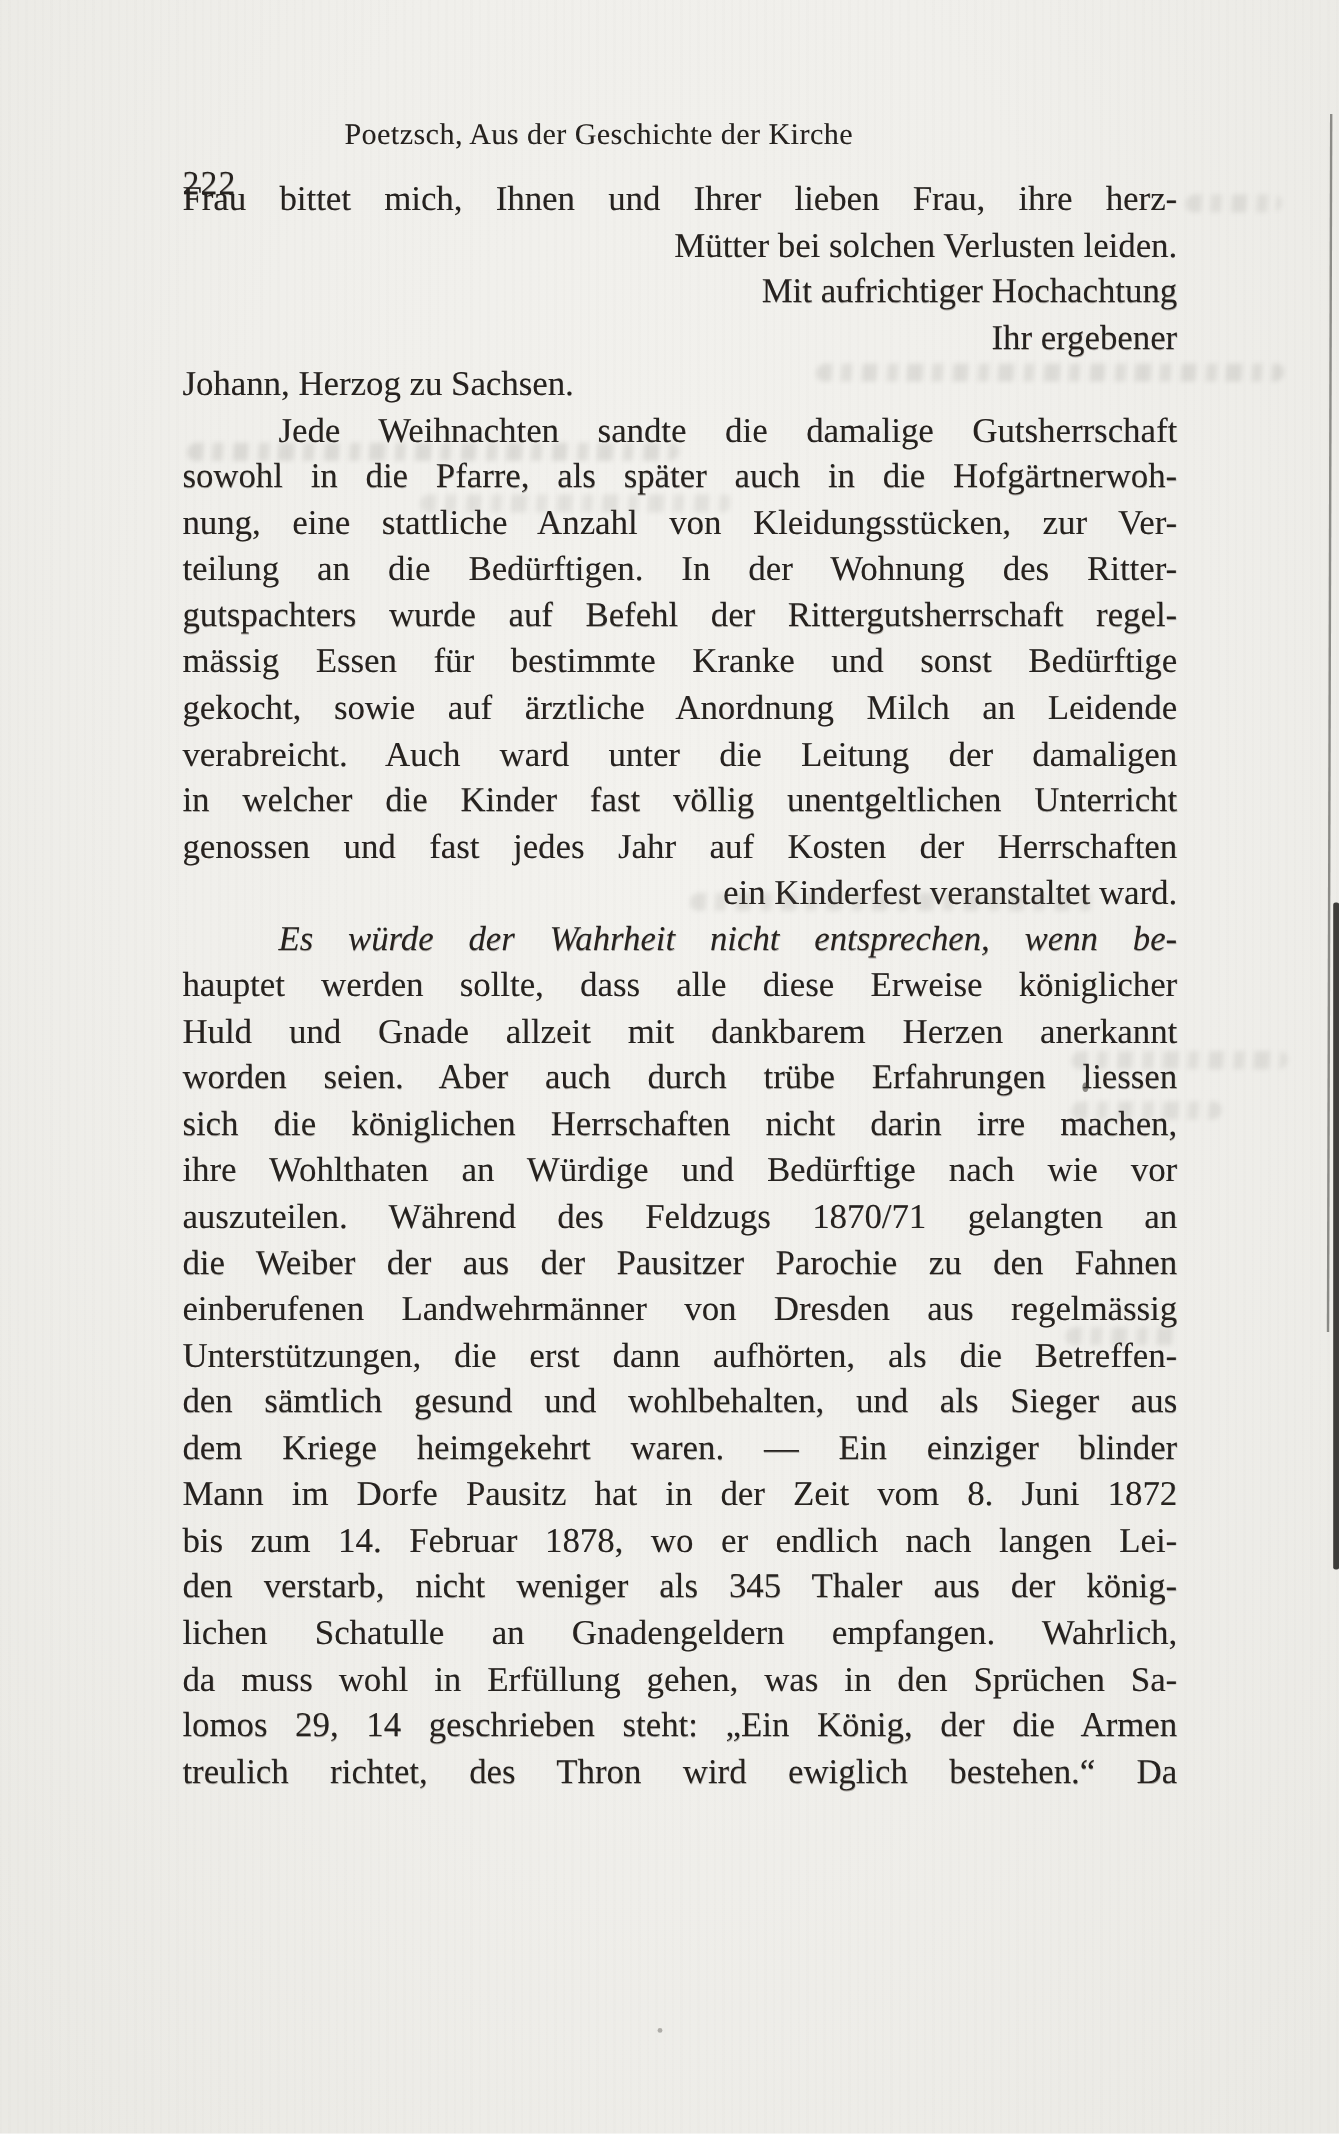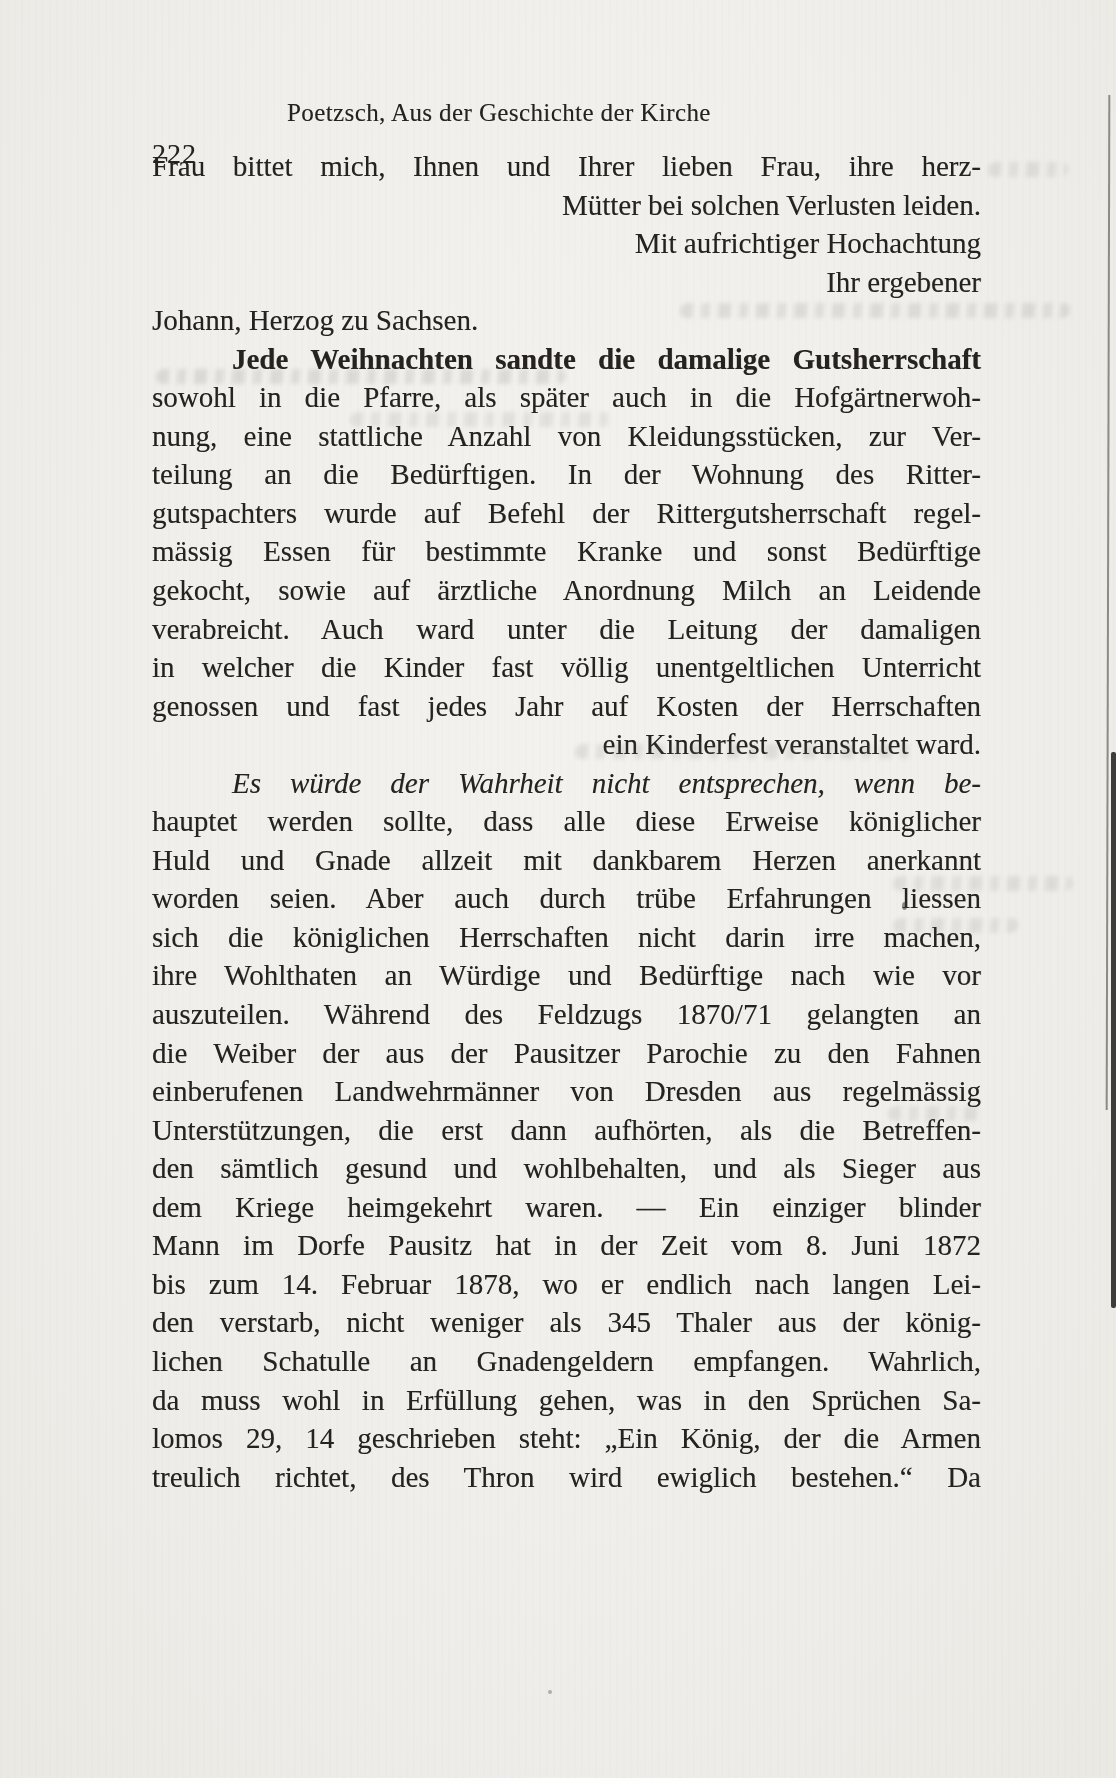--- a/index.html
+++ b/index.html
@@ -115,21 +115,21 @@
   <div id="page-number">222</div>
 
   <div id="running-title">Poetzsch, Aus der Geschichte der Kirche</div>
 
   <div id="text-block">
       <div class="line j">Frau bittet mich, Ihnen und Ihrer lieben Frau, ihre herz-</div>
       <div class="line l">Mütter bei solchen Verlusten leiden.</div>
       <div class="line l" style="padding-left: 158px;">Mit aufrichtiger Hochachtung</div>
       <div class="line l" style="padding-left: 570px;">Ihr ergebener</div>
       <div class="line r">Johann, Herzog zu Sachsen.</div>
-      <div class="line j" style="padding-left: 80px; font-weight: bold;">Jede Weihnachten sandte die damalige Gutsherrschaft</div>
+      <div class="line j" style="padding-left: 80px;">Jede Weihnachten sandte die damalige Gutsherrschaft</div>
       <div class="line j">sowohl in die Pfarre, als später auch in die Hofgärtnerwoh-</div>
       <div class="line j">nung, eine stattliche Anzahl von Kleidungsstücken, zur Ver-</div>
       <div class="line j">teilung an die Bedürftigen. In der Wohnung des Ritter-</div>
       <div class="line j">gutspachters wurde auf Befehl der Rittergutsherrschaft regel-</div>
       <div class="line j">mässig Essen für bestimmte Kranke und sonst Bedürftige</div>
       <div class="line j">gekocht, sowie auf ärztliche Anordnung Milch an Leidende</div>
       <div class="line j">verabreicht. Auch ward unter die Leitung der damaligen</div>
       <div class="line j">in welcher die Kinder fast völlig unentgeltlichen Unterricht</div>
       <div class="line j">genossen und fast jedes Jahr auf Kosten der Herrschaften</div>
       <div class="line l">ein Kinderfest veranstaltet ward.</div>

